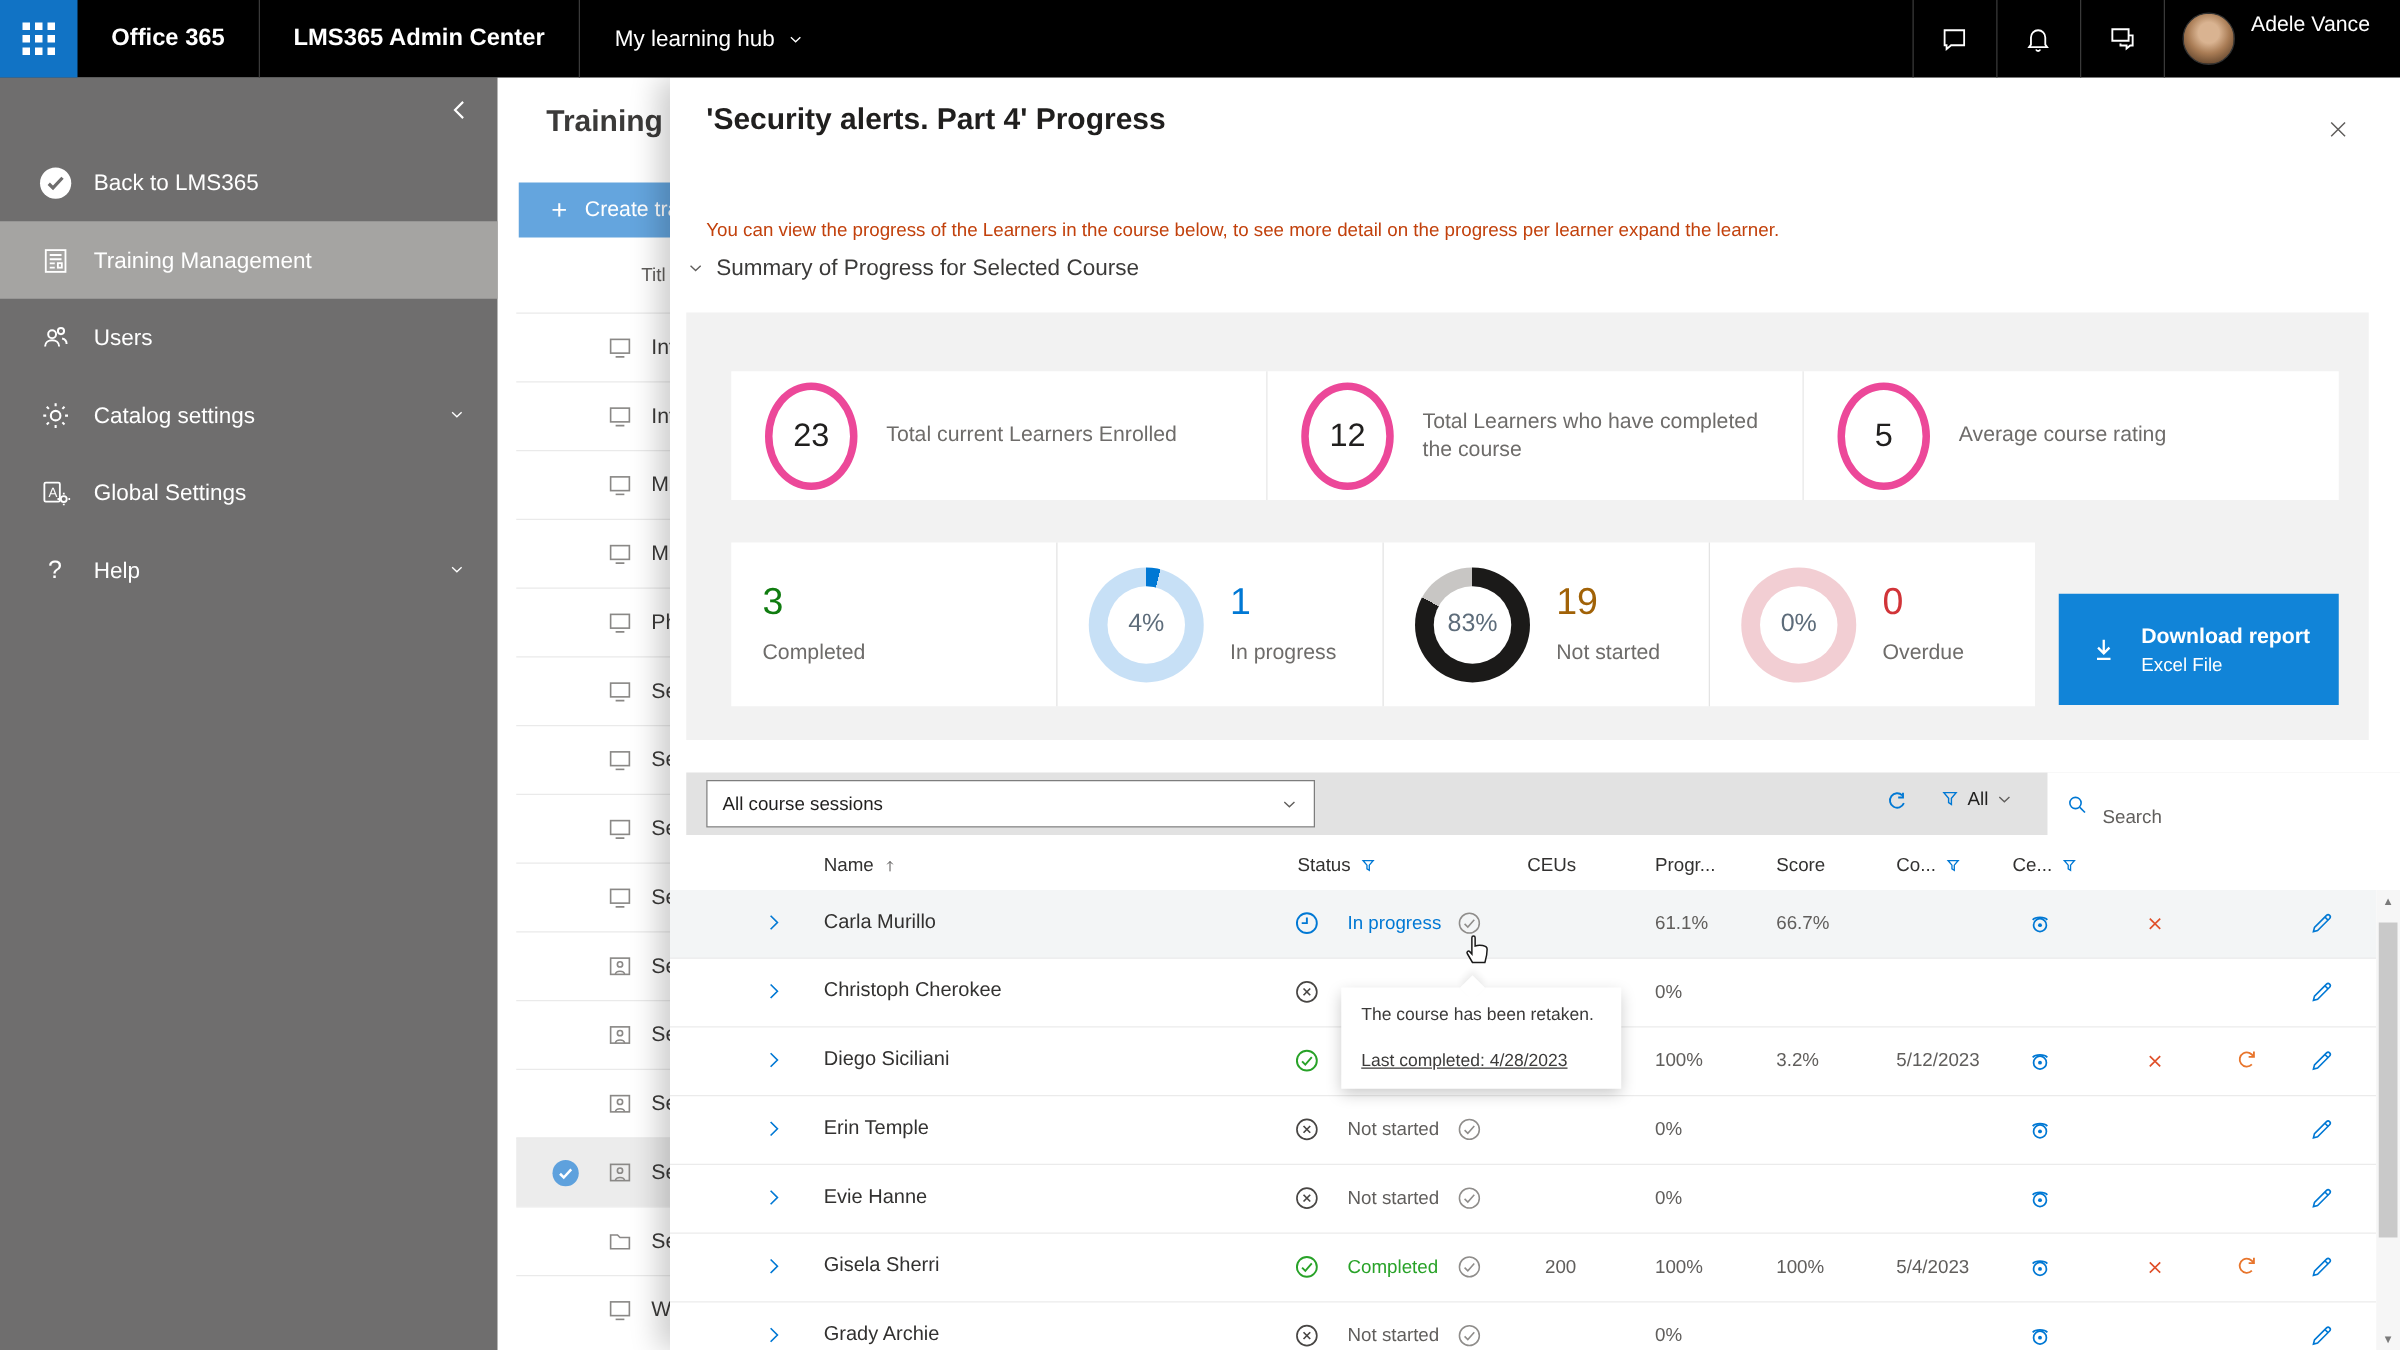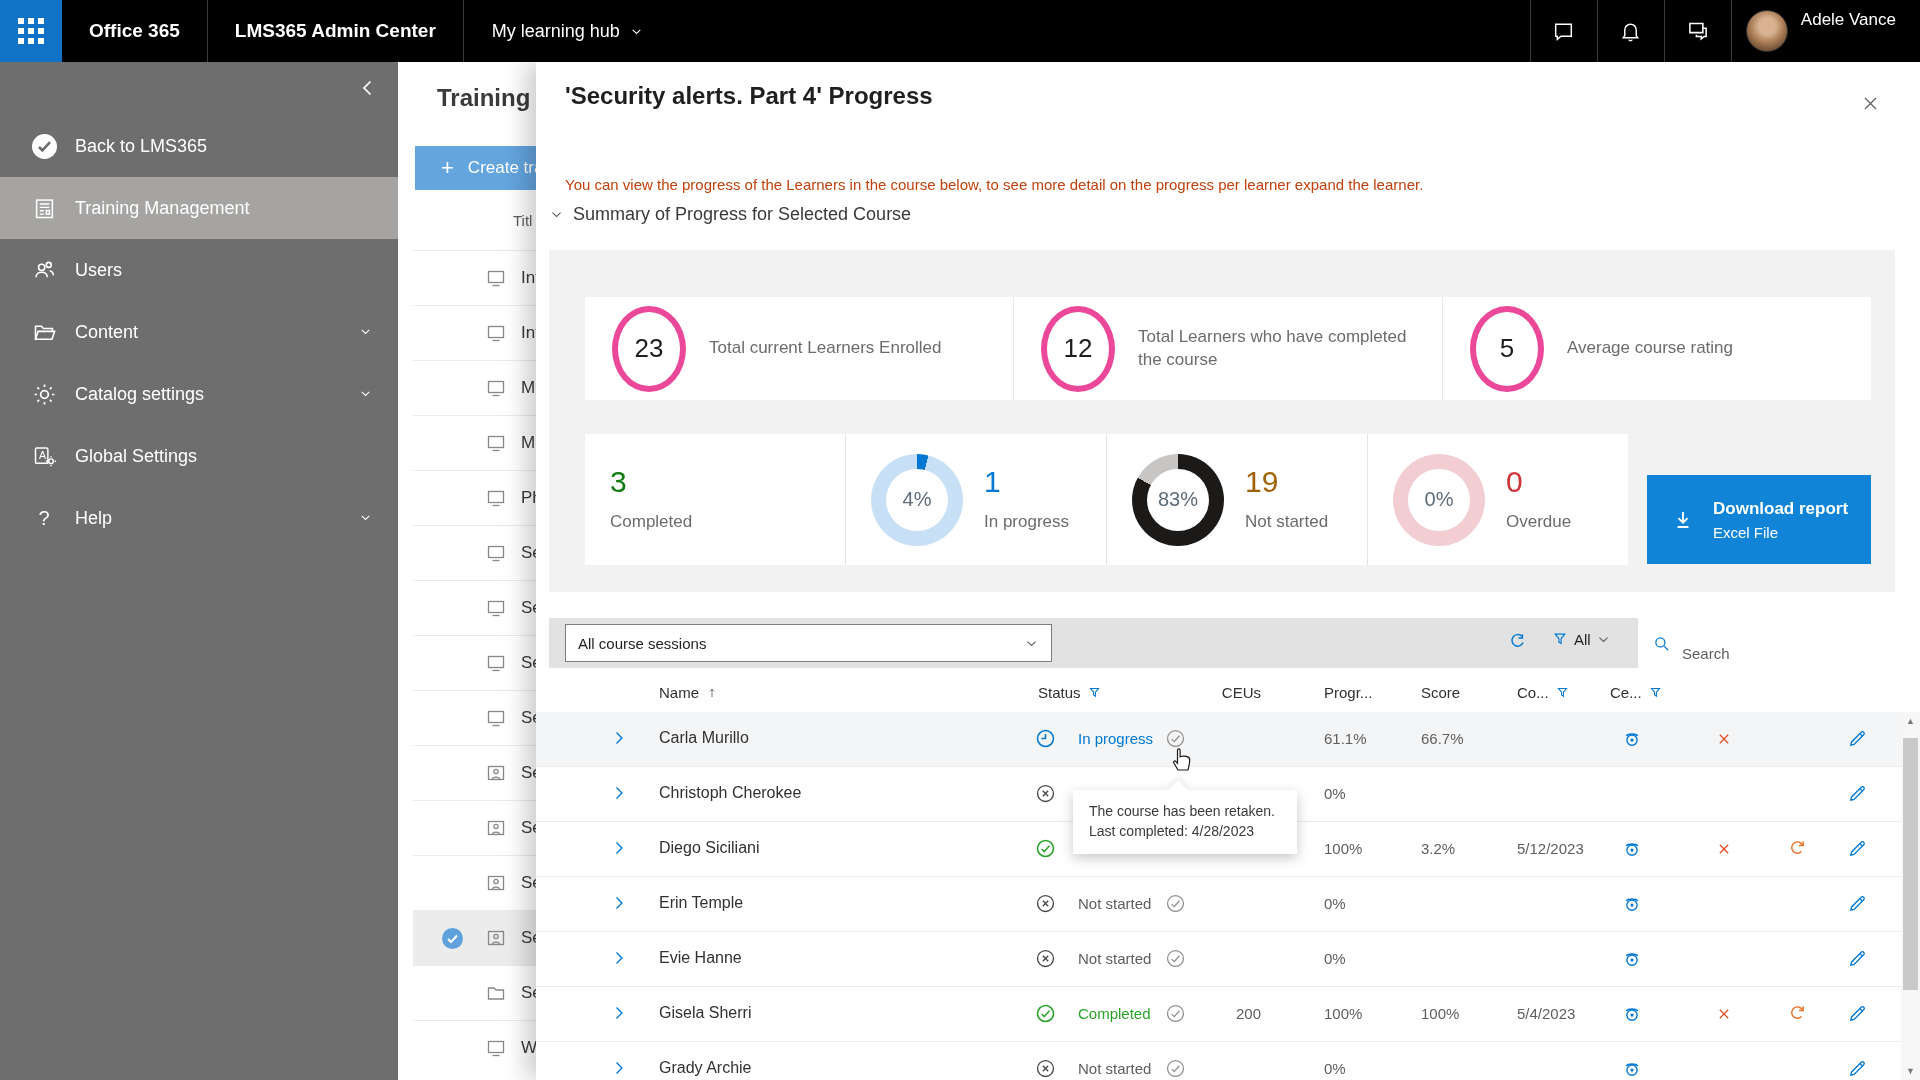--- a/index.html
+++ b/index.html
@@ -121,21 +121,21 @@
             font-size:9px;color:#7a7a7a;cursor:pointer;}
   .vs-up{top:0;} .vs-down{bottom:0;}
   .vs-thumb{position:absolute;left:2px;width:15px;top:26px;height:252px;background:#c9c9c9;cursor:pointer;}
 
   
   .tooltip{position:absolute;left:537px;top:728px;width:224px;box-sizing:border-box;background:#fff;z-index:12;
            box-shadow:0 4px 12px rgba(0,0,0,.22);padding:13px 16px 15px;}
   .tooltip .arrow{position:absolute;top:-7px;left:98px;width:14px;height:14px;background:#fff;
                   transform:rotate(45deg);box-shadow:-3px -3px 5px rgba(0,0,0,.07);}
   .tt-line{font-size:14px;color:#3b3a39;white-space:nowrap;}
-  .tt-line + .tt-line{margin-top:4px;}
+  .tt-line + .tt-line{margin-top:21px;text-decoration:underline;}
   .mouse-cursor{position:absolute;left:632px;top:680px;z-index:13;}
 </style>
 </head>
 <body>
 
 <div class="app">
 
   <div class="topbar">
     <div class="waffle">
         <div class="waffle-grid">
@@ -232,34 +232,20 @@
               <path d="M4.5 18c0-6 10-6 10 0"></path>
               <circle cx="15.8" cy="7" r="2.2"></circle>
               <path d="M16.6 12.3c2.3.5 3.2 2.2 3.2 3.9"></path>
             </svg>
           </span>
        <span class="side-label">Users</span>
 
      </div>
         <div class="side-item">
        <span class="side-icon">
-            <svg width="27" height="27" viewBox="0 0 24 24" fill="none" stroke="#fff" stroke-width="1.4">
-              <path d="M4 18V6.5h5.2l1.8 2H19V11"></path>
-              <path d="M4 18l2.3-7H21L18.6 18z"></path>
-            </svg>
-          </span>
-       <span class="side-label">Content</span>
-       <span class="side-chev">
-            <svg width="13" height="13" viewBox="0 0 24 24" fill="none" stroke="#fff" stroke-width="2">
-              <path d="M5 9l7 6.5L19 9"></path>
-            </svg>
-          </span>
-     </div>
-        <div class="side-item">
-       <span class="side-icon">
             <svg width="27" height="27" viewBox="0 0 24 24" fill="none" stroke="#fff" stroke-width="1.5">
               <circle cx="12" cy="12" r="3.4"></circle>
               <path d="M12 5.3V3.2M12 20.8v-2.1M18.7 12h2.1M3.2 12h2.1M16.8 7.2l1.5-1.5M5.7 18.3l1.5-1.5M16.8 16.8l1.5 1.5M5.7 5.7l1.5 1.5"></path>
             </svg>
           </span>
        <span class="side-label">Catalog settings</span>
        <span class="side-chev">
             <svg width="13" height="13" viewBox="0 0 24 24" fill="none" stroke="#fff" stroke-width="2">
               <path d="M5 9l7 6.5L19 9"></path>
             </svg>

